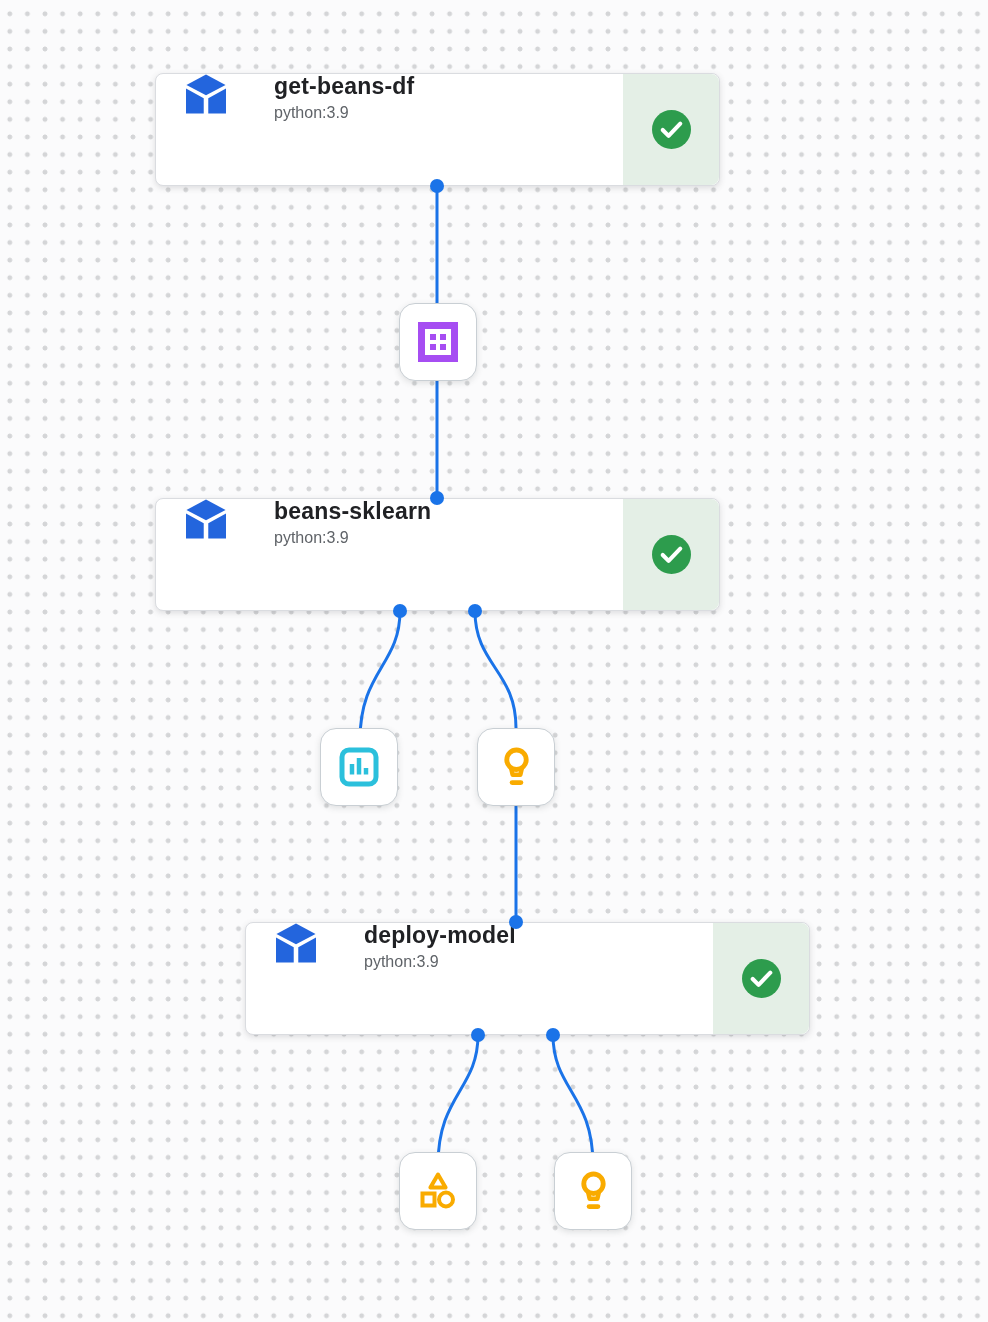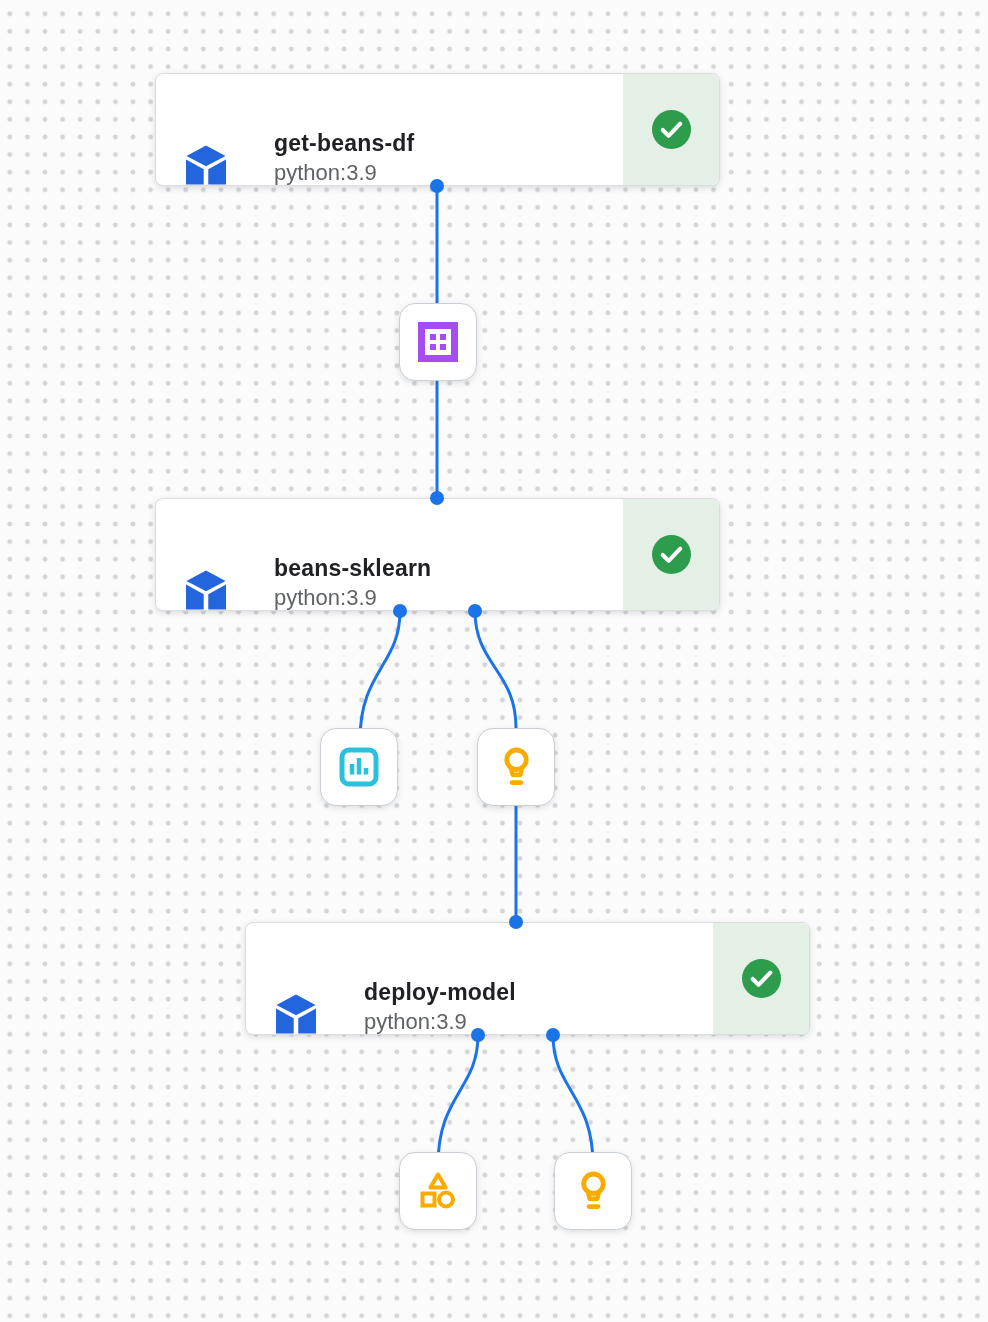--- a/index.html
+++ b/index.html
@@ -29,26 +29,26 @@
   svg.edges,svg.ports{position:absolute;left:0;top:0;width:988px;height:1322px;pointer-events:none;}
   svg.edges{z-index:1;}
   svg.ports{z-index:3;}
   .edge{fill:none;stroke:var(--edge-blue);stroke-width:3px;}
   .port{fill:var(--edge-blue);}
 
   .task-card{
     position:absolute;z-index:2;width:565px;height:113px;box-sizing:border-box;
     background:#fff;border:1px solid var(--card-border);border-radius:8px;
     box-shadow:0 2px 6px rgba(60,64,67,.16);
-    display:flex;align-items:flex-end;cursor:pointer;
+    display:flex;align-items:flex-start;cursor:pointer;
   }
   .cube-wrap{margin-left:28px;width:44px;height:40px;flex:0 0 auto;display:flex;}
   .task-text{margin-left:46px;display:flex;flex-direction:column;gap:5px;}
   .task-title{font-size:23px;font-weight:700;color:var(--title-text);letter-spacing:.2px;line-height:1.1;}
-  .task-sub{font-size:22px;color:var(--subtitle-text);line-height:1.1;}
+  .task-sub{font-size:16px;color:var(--subtitle-text);line-height:1.1;}
   .status-strip{
     position:absolute;top:0;right:0;width:96px;height:100%;
     background:var(--success-bg-green);border-radius:0 8px 8px 0;
     display:flex;align-items:center;justify-content:center;
   }
 
   .artifact-card{
     position:absolute;z-index:2;width:78px;height:78px;box-sizing:border-box;
     background:#fff;border:1.5px solid var(--artifact-border);border-radius:16px;
     box-shadow:0 2px 6px rgba(60,64,67,.15);

